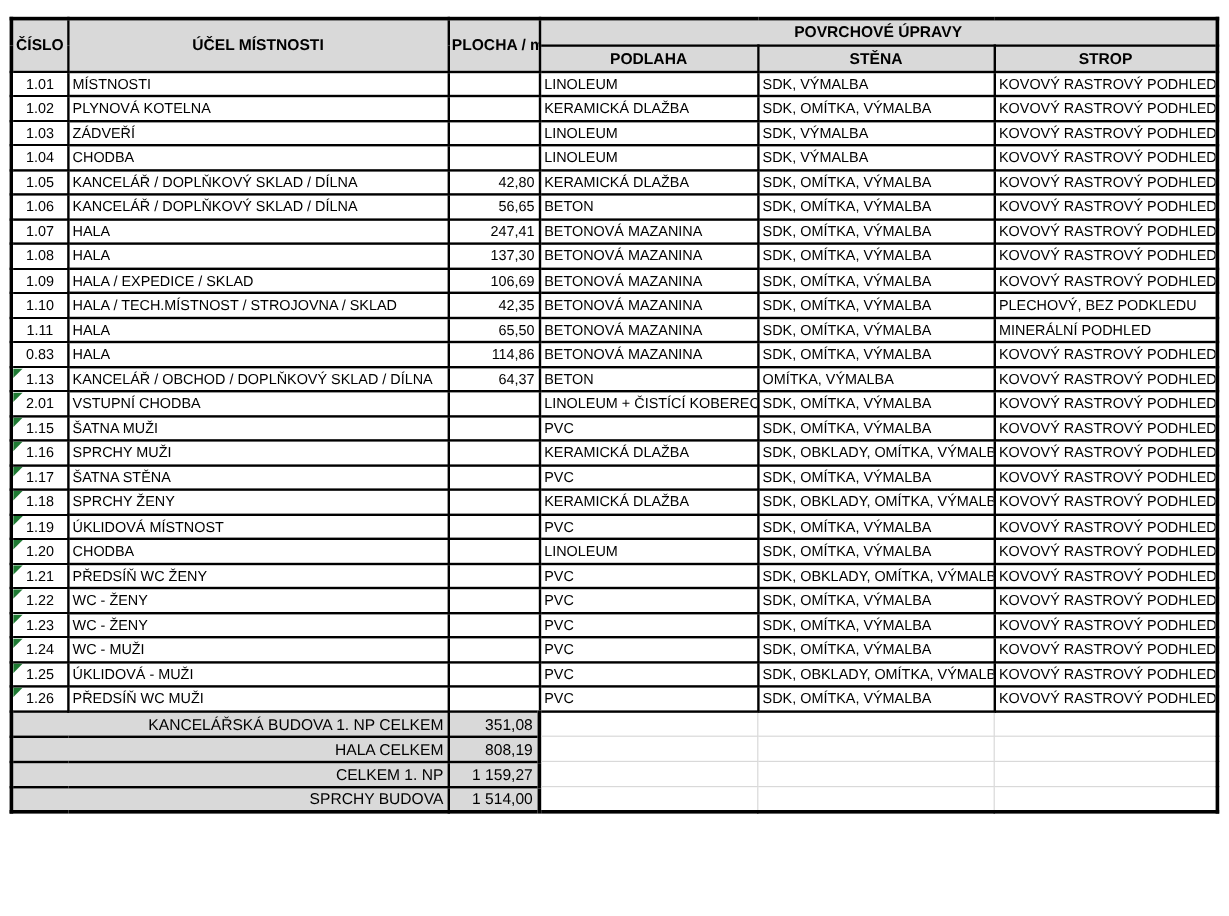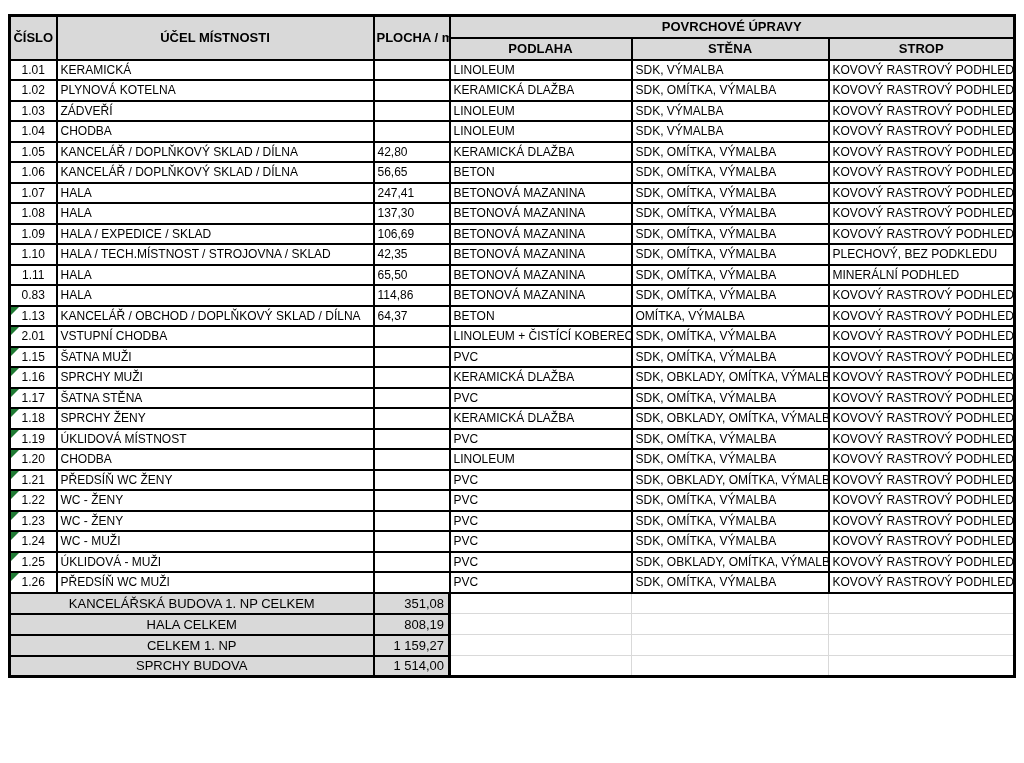--- a/index.html
+++ b/index.html
@@ -35,35 +35,35 @@
     height: 22px;
     padding: 0 2px;
   }
   .data-row td {
     height: 20.5px;
     font-size: 12px;
     padding: 0 3px;
     background: #ffffff;
   }
   .cell-num { text-align: center; position: relative; }
-  .cell-area { text-align: left; padding-right: 4px; }
+  .cell-area { text-align: right; padding-right: 4px; }
   .cell-floor, .cell-wall, .cell-ceiling { font-size: 11px; }
   .flag {
     position: absolute;
     left: 0; top: 0;
     width: 0; height: 0;
     border-top: 8px solid #1f7a33;
     border-right: 8px solid transparent;
   }
   .summary-row td { height: 21px; }
   .sum-label {
     background: #d9d9d9;
     font-size: 13px;
     padding: 0 3px;
-    text-align: center;
+    text-align: right;
   }
   .sum-area {
     background: #d9d9d9;
     font-size: 13px;
     text-align: right;
     padding-right: 4px;
   }
   .sum-fill {
     background: #ffffff;
     border: 1px solid #d9d9d9;
@@ -92,21 +92,21 @@
       </tr>
       <tr>
         <th>PODLAHA</th>
         <th>STĚNA</th>
         <th>STROP</th>
       </tr>
     </thead>
     <tbody>
         <tr class="data-row">
           <td class="cell-num"><span>1.01</span></td>
-          <td class="cell-name">KERAMICKÁ</td>
+          <td class="cell-name">MÍSTNOSTI</td>
           <td class="cell-area"></td>
           <td class="cell-floor">LINOLEUM</td>
           <td class="cell-wall">SDK, VÝMALBA</td>
           <td class="cell-ceiling">KOVOVÝ RASTROVÝ PODHLED</td>
         </tr>
         <tr class="data-row">
           <td class="cell-num"><span>1.02</span></td>
           <td class="cell-name">PLYNOVÁ KOTELNA</td>
           <td class="cell-area"></td>
           <td class="cell-floor">KERAMICKÁ DLAŽBA</td>

